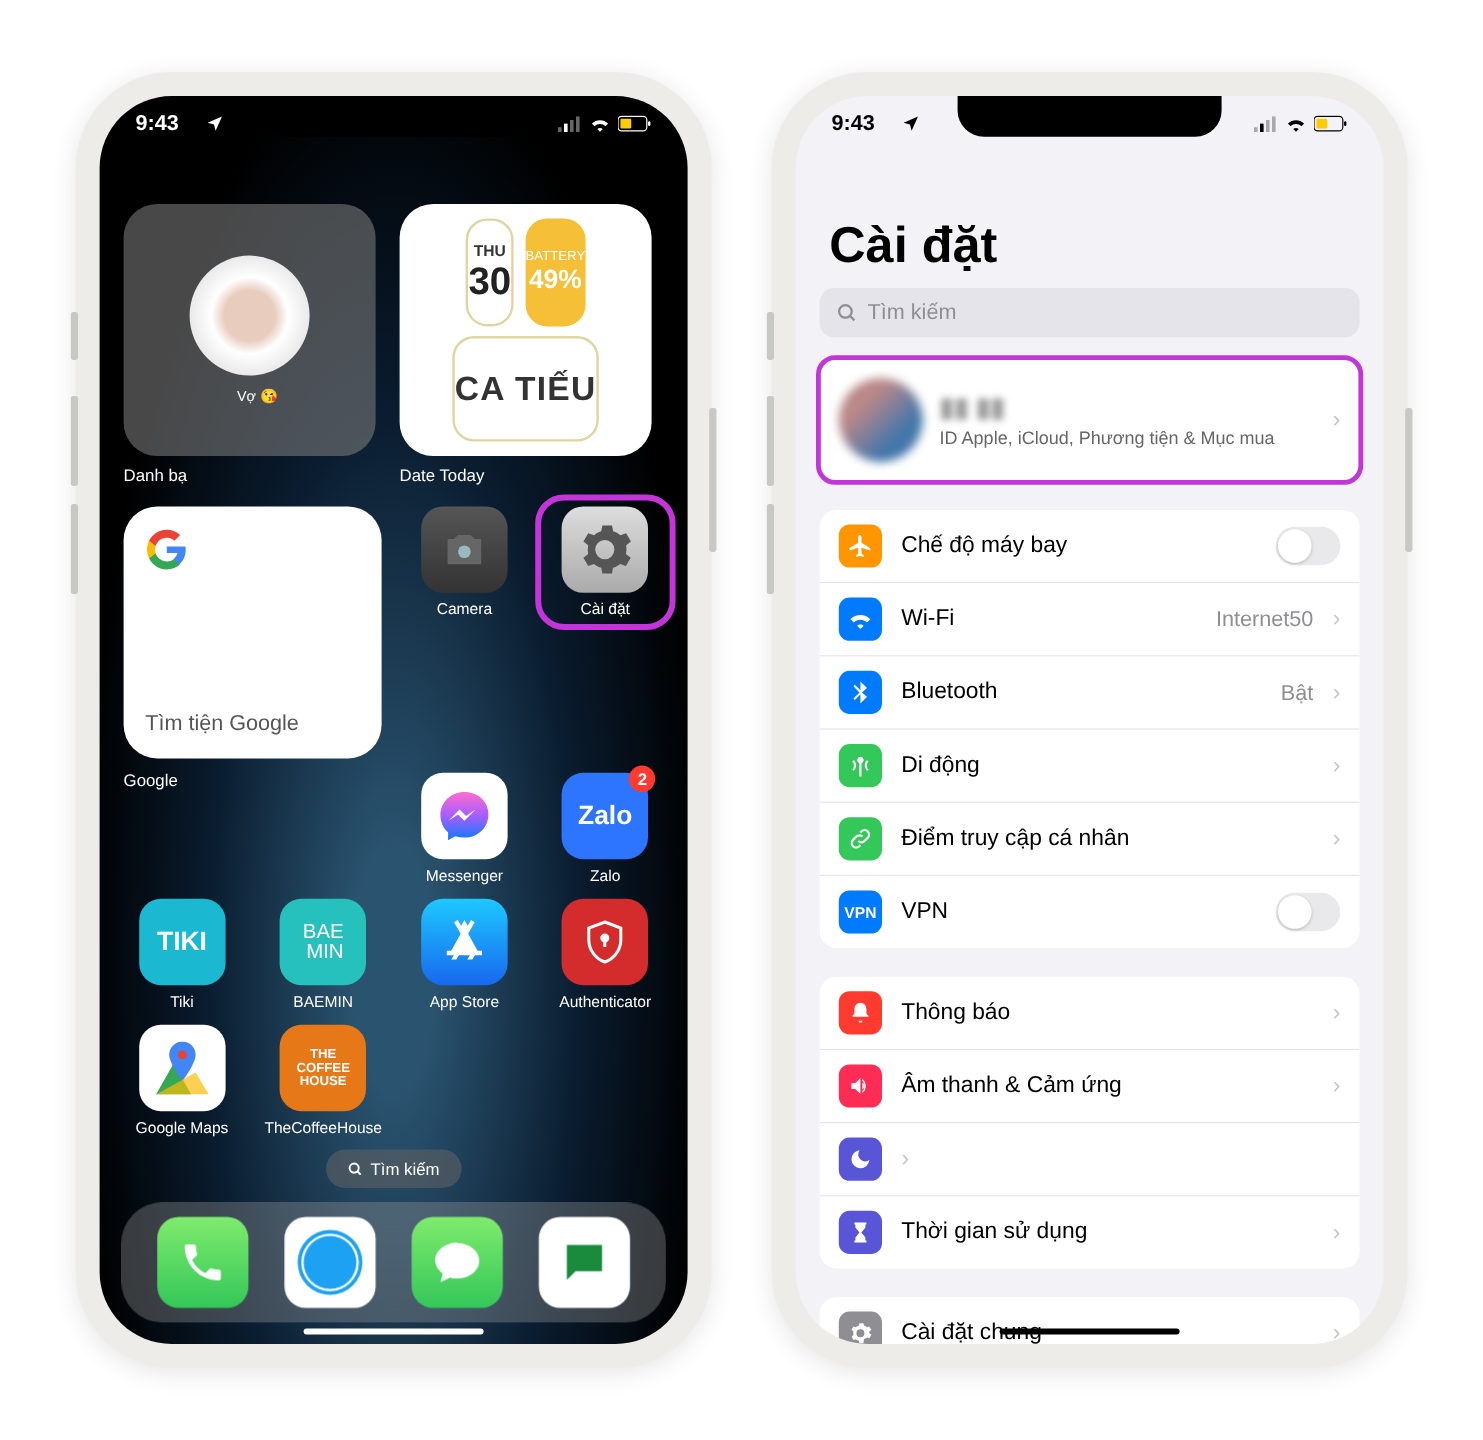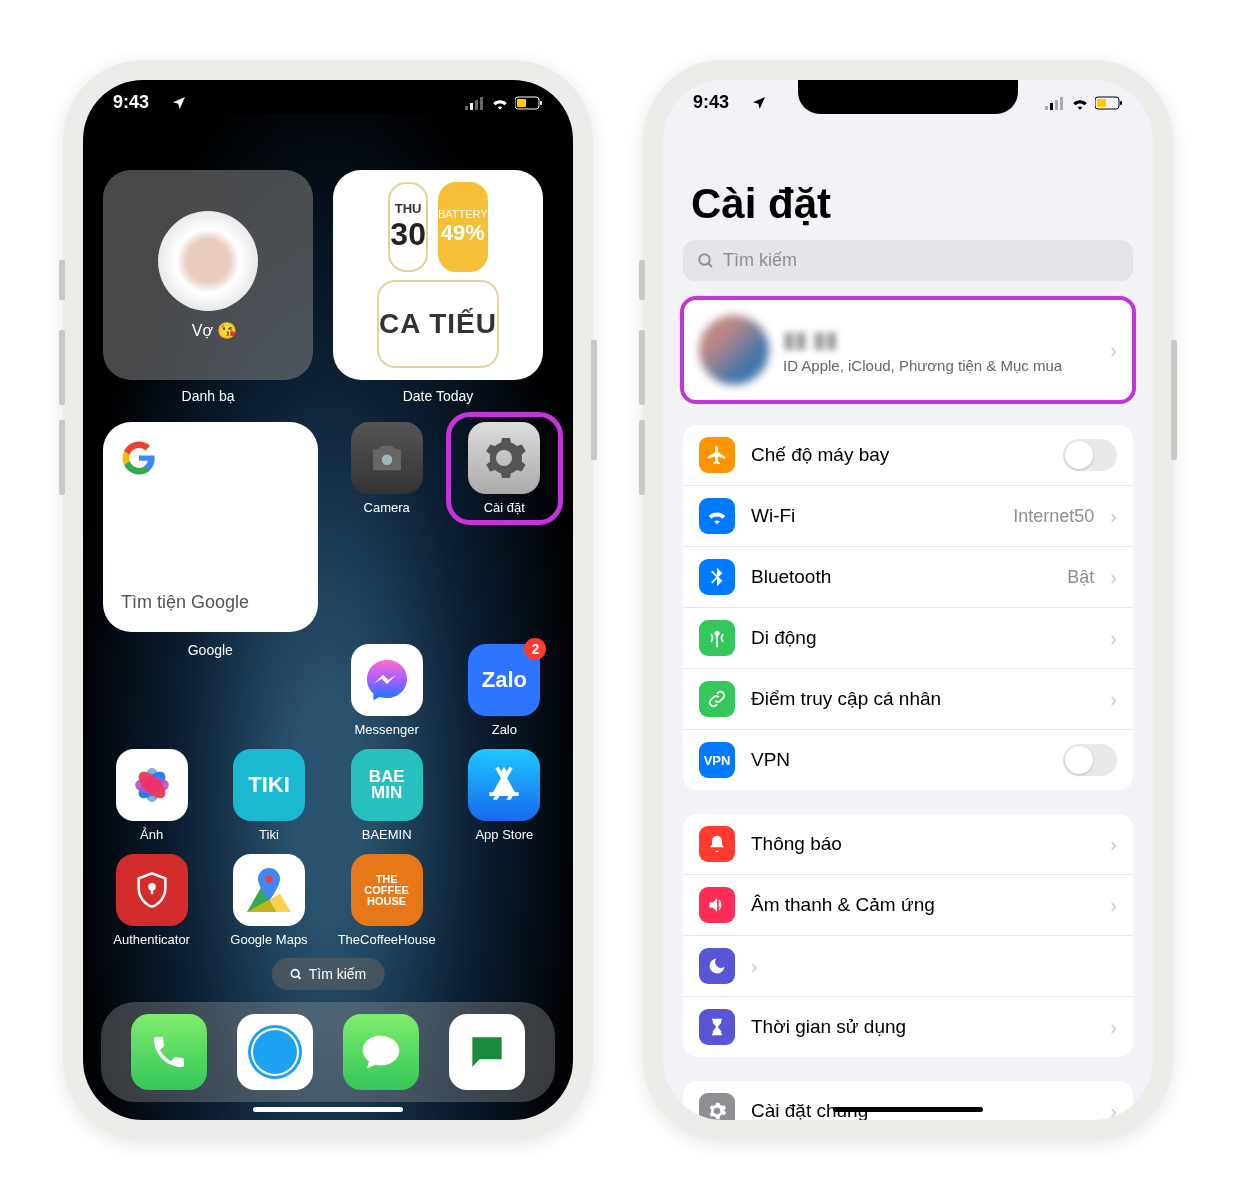--- a/index.html
+++ b/index.html
@@ -67,40 +67,40 @@
     display: flex; flex-direction: column;
     align-items: center; justify-content: center;
     position: relative;
   }
   .contact-widget { background: rgba(120,120,120,0.6); }
   .contact-avatar {
     width: 100px; height: 100px; border-radius: 50%;
     background: radial-gradient(circle, #e8cdbf 30%, #fff 45%, #d0d0d0);
     margin-bottom: 10px;
   }
-  .contact-name { color: #fff; font-size: 16px; font-weight: 500; margin-left: 13px; }
+  .contact-name { color: #fff; font-size: 12px; font-weight: 500; margin-left: 13px; }
   .date-widget { background: #fff; display: flex; flex-direction: column; gap: 8px; padding: 12px; }
   .date-top { display: flex; gap: 10px; height: 90px; }
   .date-box {
     flex: 1; border-radius: 18px;
     border: 2px solid #e0d5a0;
     display: flex; flex-direction: column;
     align-items: center; justify-content: center;
   }
   .date-day-label { font-size: 13px; color: #333; font-weight: 600; }
   .date-day-num { font-size: 32px; font-weight: 700; color: #222; }
   .battery-box { background: #f5c038; color: #fff; border: none; align-items: center; }
   .bat-label { font-size: 11px; }
   .bat-pct { font-size: 22px; font-weight: 700; }
   .date-bottom {
     flex: 1; border: 2px solid #e0d5a0; border-radius: 18px;
     display: flex; align-items: center; justify-content: center;
     font-size: 28px; font-weight: 600; color: #333; letter-spacing: 1px;
   }
-  .widget-label { text-align: center; color: #fff; font-size: 14px; margin-top: 8px; font-weight: 500; }
+  .widget-label { text-align: left; color: #fff; font-size: 14px; margin-top: 8px; font-weight: 500; }
   
   .app-grid { display: grid; grid-template-columns: repeat(4, 1fr); gap: 12px 20px; margin-top: 18px; }
   .google-widget {
     grid-column: 1 / 3; grid-row: 1 / 3;
     background: #fff; border-radius: 28px;
     display: flex; flex-direction: column;
     padding: 18px; justify-content: space-between;
     height: 210px;
   }
   .google-g { width: 36px; height: 36px; }
@@ -191,21 +191,21 @@
   .profile-highlight {
     position: absolute; inset: -3px;
     border: 4px solid #C334D9; border-radius: 16px;
     pointer-events: none;
   }
   
   
   .ic-camera{background:linear-gradient(#555,#333);} .ic-settings{background:linear-gradient(#ddd,#aaa);}
   .ic-mess{background:#fff;} .ic-zalo{background:#2d74ff;color:#fff;font-weight:700;font-size:22px;}
   .ic-photos{background:#fff;} .ic-gphotos{background:#fff;} .ic-tiki{background:#1bb8d1;color:#fff;font-weight:800;font-size:22px;}
-  .ic-baemin{background:#26c1bc;color:#fff;font-weight:700;font-size:17px;line-height:0.95;text-align:center;}
+  .ic-baemin{background:#26c1bc;color:#fff;font-weight:400;font-size:17px;line-height:0.95;text-align:right;}
   .ic-appstore{background:linear-gradient(#1ec8ff,#1868ef);} .ic-auth{background:#d42c2c;}
   .ic-maps{background:#fff;} .ic-coffee{background:#e67817;color:#fff;font-size:11px;font-weight:800;text-align:center;line-height:1;}
   .ic-phone{background:linear-gradient(#7fec6d,#34c759);} .ic-safari{background:#fff;}
   .ic-imsg{background:linear-gradient(#7fec6d,#34c759);} .ic-gmsg{background:#fff;}
   .ic-airplane{background:#ff9500;} .ic-wifi{background:#007aff;} .ic-bt{background:#007aff;}
   .ic-cell{background:#34c759;} .ic-hotspot{background:#34c759;} .ic-vpn{background:#007aff;color:#fff;font-size:13px;font-weight:700;}
   .ic-notif{background:#ff3b30;} .ic-sound{background:#ff2d55;} .ic-focus{background:#5856d6;}
   .ic-screentime{background:#5856d6;} .ic-general{background:#8e8e93;}
 </style>
 </head>
@@ -315,37 +315,20 @@
                 <path fill="#fff" d="M8 21l7-7 4 4 6-4-7 7-4-4z"></path>
               </svg>
             </div>
           <div class="app-label">Messenger</div>
         </div>
         <div class="app">
           <div class="app-icon ic-zalo">Zalo<div class="badge">2</div></div>
           <div class="app-label">Zalo</div>
         </div>
         <div class="app">
-          <div class="app-icon ic-photos">
-              <svg width="56" height="56" viewBox="0 0 60 60">
-                <g transform="translate(30,30)">
-                  <ellipse rx="9" ry="18" fill="#ff3b30" opacity="0.85"></ellipse>
-                  <ellipse rx="9" ry="18" transform="rotate(45)" fill="#ff9500" opacity="0.85"></ellipse>
-                  <ellipse rx="9" ry="18" transform="rotate(90)" fill="#ffcc00" opacity="0.85"></ellipse>
-                  <ellipse rx="9" ry="18" transform="rotate(135)" fill="#34c759" opacity="0.85"></ellipse>
-                  <ellipse rx="9" ry="18" transform="rotate(180)" fill="#5ac8fa" opacity="0.85"></ellipse>
-                  <ellipse rx="9" ry="18" transform="rotate(225)" fill="#007aff" opacity="0.85"></ellipse>
-                  <ellipse rx="9" ry="18" transform="rotate(270)" fill="#af52de" opacity="0.85"></ellipse>
-                  <ellipse rx="9" ry="18" transform="rotate(315)" fill="#ff2d55" opacity="0.85"></ellipse>
-                </g>
-              </svg>
-            </div>
-          <div class="app-label">Ảnh</div>
-        </div>
-        <div class="app">
           <div class="app-icon ic-tiki">TIKI</div>
           <div class="app-label">Tiki</div>
         </div>
         <div class="app">
           <div class="app-icon ic-baemin">BAE<br>MIN</div>
           <div class="app-label">BAEMIN</div>
         </div>
         <div class="app">
           <div class="app-icon ic-appstore">
               <svg width="44" height="44" viewBox="0 0 24 24" fill="#fff">

